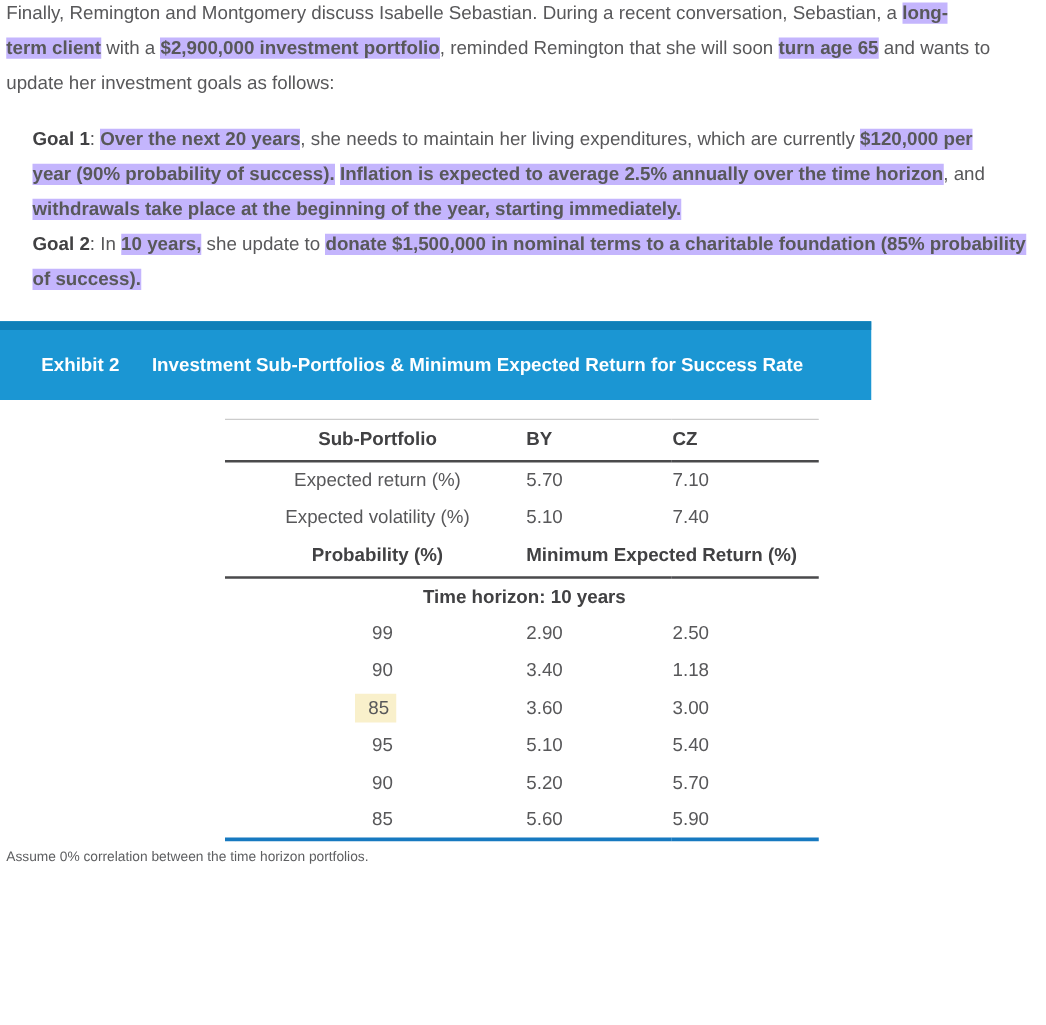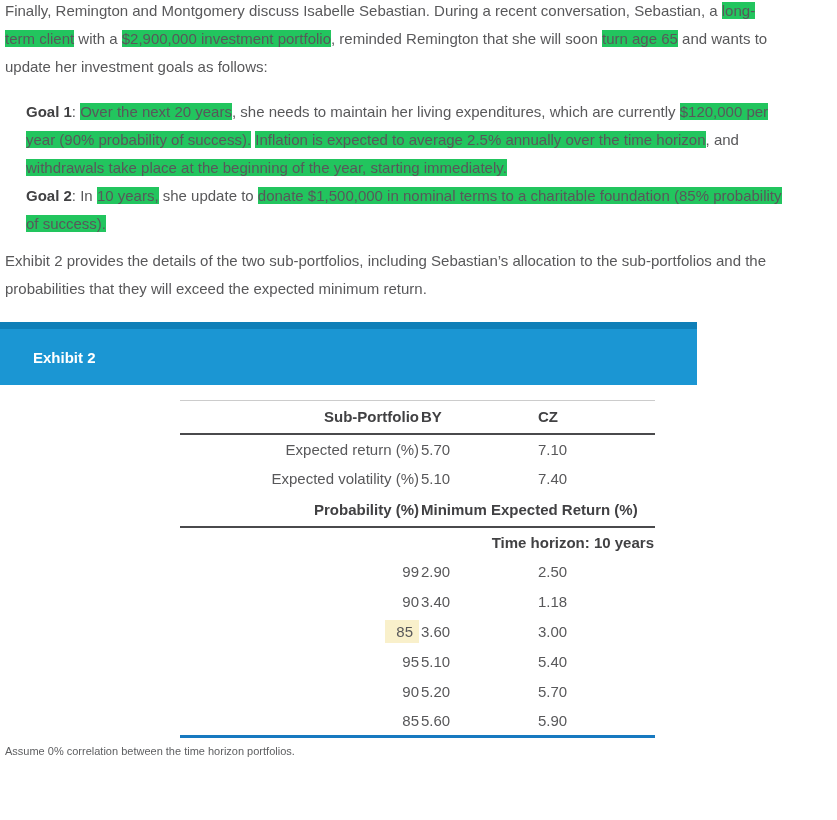--- a/index.html
+++ b/index.html
@@ -7,21 +7,21 @@
   body {
     width:837px; height:820px; overflow:hidden; background:#ffffff;
     font-family:"Liberation Sans","DejaVu Sans",sans-serif;
     color:#58585a;
   }
   .text-col { padding-left:5px; }
   p.para { font-size:15px; line-height:28px; margin:0; white-space:nowrap; }
   #intro-paragraph { margin-top:-3px; }
   .goals-block { margin:17px 0 0 21px; }
   #exhibit-intro { margin-top:9px; }
-  .hl { background:#22c55e; }
+  .hl { background:#c4b5fd;font-weight:bold; }
   .b  { font-weight:bold; color:#414143; }
 
   .exhibit-bar {
     margin-top:19px; height:63px; width:697px;
     background:#1b96d3; border-top:7px solid #0f7fb8;
     display:flex; align-items:center;
     color:#ffffff; font-weight:bold; font-size:15px;
   }
   .exhibit-bar .exhibit-label { margin-left:33px; }
   .exhibit-bar .exhibit-title { margin-left:26px; }
@@ -29,45 +29,45 @@
   table.exhibit-table {
     margin:15px 0 0 180px; width:475px;
     border-collapse:collapse; table-layout:fixed;
     font-size:15px; color:#58585a;
     border-top:1px solid #cccccc;
     border-bottom:3px solid #1779c0;
   }
   table.exhibit-table td { height:30px; vertical-align:middle; }
   tr.hdr-row td { height:33px; font-weight:bold; color:#414143; }
   tr.hdr-row { border-bottom:2px solid #4a4a4c; }
-  .lbl { text-align:right; padding-left:5px; }
+  .lbl { text-align:center; padding-left:5px; }
   .val { text-align:left; }
   tr.sec-row td { font-weight:bold; color:#414143; }
   tr.prob-row td.lbl { padding-left:13px; }
   .hl-cell { background:#f9f0cb; padding:3px 6px 3px 11px; margin-left:-11px; }
 
   .footnote { margin:7px 0 0 5px; font-size:11px; color:#5d5e60; }
 </style>
 </head>
 <body>
 
 <div class="text-col">
 
   <p class="para" id="intro-paragraph"><span>Finally, Remington and Montgomery discuss Isabelle Sebastian. During a recent conversation, Sebastian, a </span><span class="hl">long-</span><br><span class="hl">term client</span><span> with a </span><span class="hl">$2,900,000 investment portfolio</span><span>, reminded Remington that she will soon </span><span class="hl">turn age 65</span><span> and wants to</span><br><span>update her investment goals as follows:</span></p>
 
   <div class="goals-block">
     <p class="para"><span class="b">Goal 1</span><span>: </span><span class="hl">Over the next 20 years</span><span>, she needs to maintain her living expenditures, which are currently </span><span class="hl">$120,000 per</span><br><span class="hl">year (90% probability of success).</span><span> </span><span class="hl">Inflation is expected to average 2.5% annually over the time horizon</span><span>, and</span><br><span class="hl">withdrawals take place at the beginning of the year, starting immediately.</span></p>
     <p class="para"><span class="b">Goal 2</span><span>: In </span><span class="hl">10 years,</span><span> she update to </span><span class="hl">donate $1,500,000 in nominal terms to a charitable foundation (85% probability</span><br><span class="hl">of success).</span></p>
   </div>
 
-  <p class="para" id="exhibit-intro"><span>Exhibit 2 provides the details of the two sub-portfolios, including Sebastian’s allocation to the sub-portfolios and the</span><br><span>probabilities that they will exceed the expected minimum return.</span></p>
 </div>
 
 <div class="exhibit-bar">
   <span class="exhibit-label">Exhibit 2</span>
+  <span class="exhibit-title">Investment Sub-Portfolios &amp; Minimum Expected Return for Success Rate</span>
 </div>
 
 <table class="exhibit-table">
   <colgroup>
     <col style="width:240px">
       <col style="width:117px">
       <col style="width:118px">
   </colgroup>
   <tbody>
     <tr class="hdr-row">

